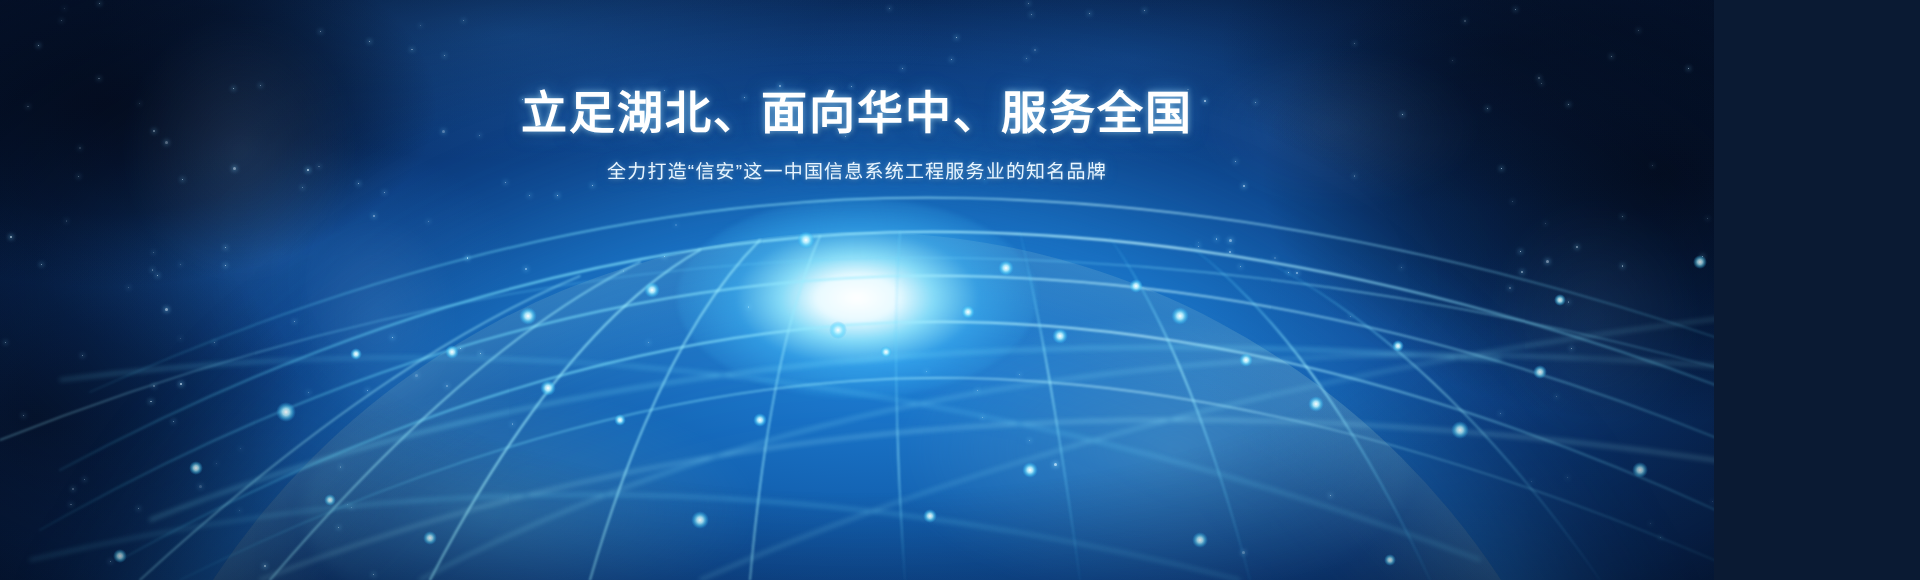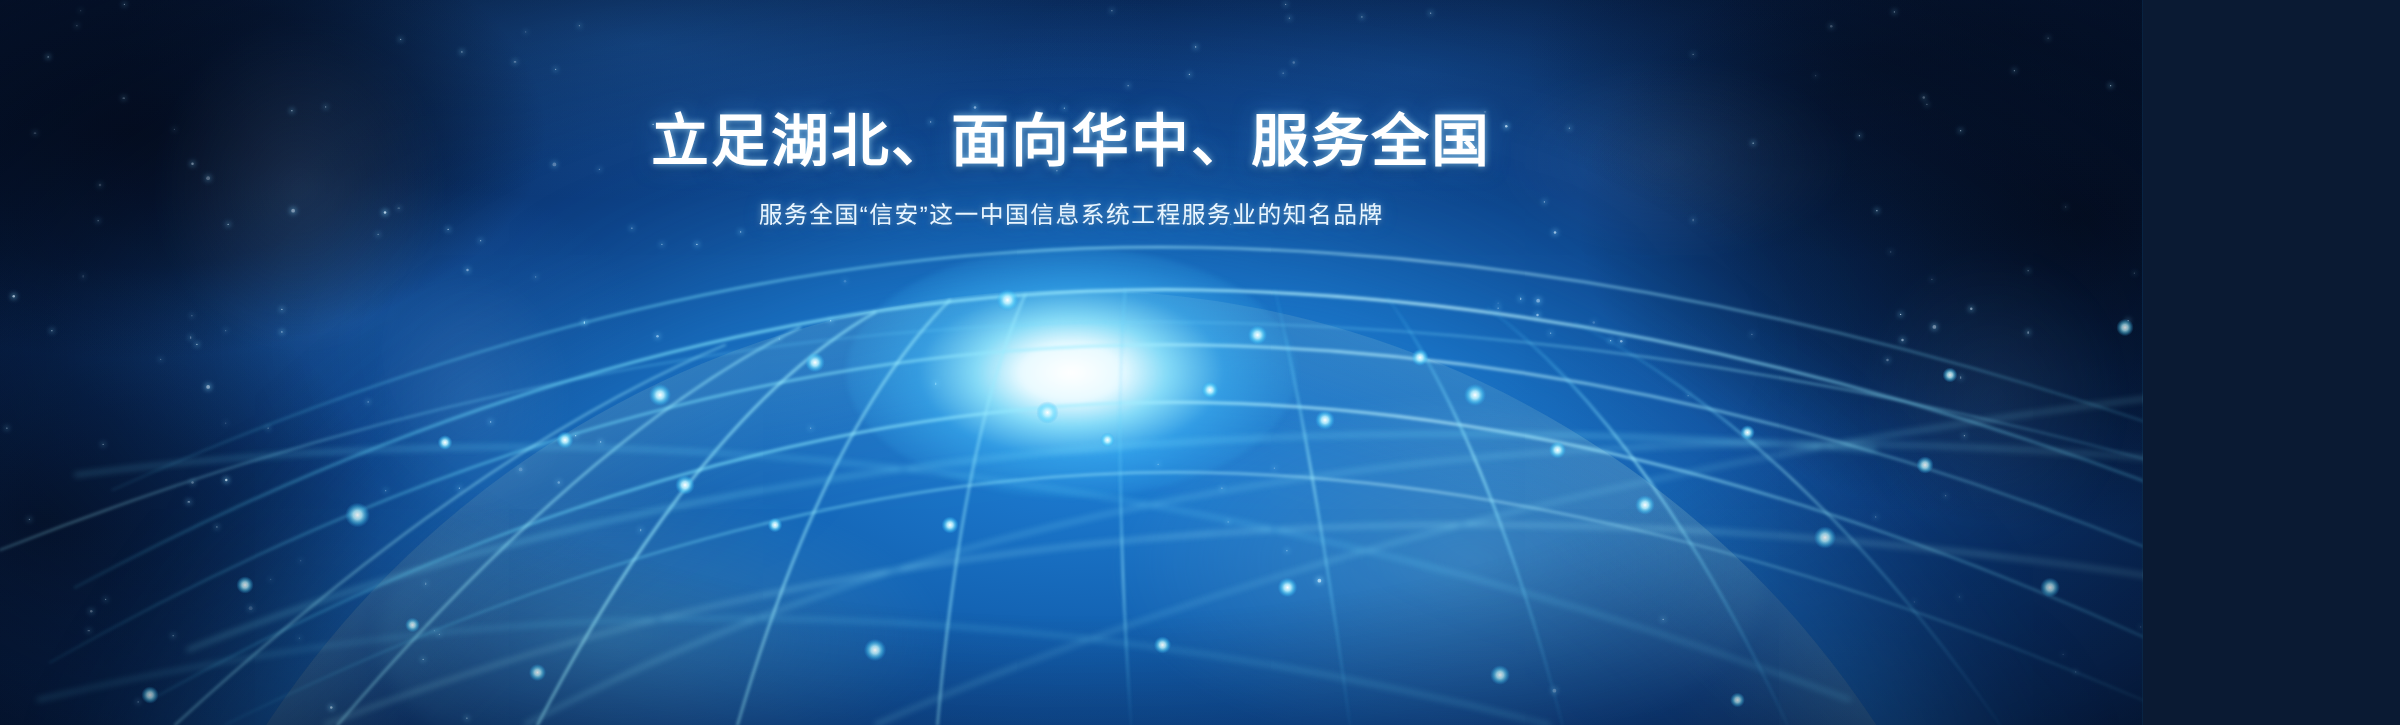--- a/index.html
+++ b/index.html
@@ -10,21 +10,21 @@
   }
   body {
     font-family: "Liberation Sans", "DejaVu Sans", sans-serif;
   }
 
   .banner {
     position: relative;
     width: 1714px;
     height: 580px;
     overflow: hidden;
-    background: #0c4a6e;
+    background: #c2410c;
   }
 
   
   .layer { position: absolute; inset: 0; }
 
   .nebula-base {
     background:
       radial-gradient(ellipse 62% 78% at 52% 62%, #1e7fd6 0%, #1464b4 30%, #0d3f83 58%, #092a5c 80%, #061a3c 100%),
       linear-gradient(160deg, #0b2550 0%, #123a72 45%, #0a2450 100%);
   }
@@ -481,16 +481,16 @@
         <circle cx="330" cy="500" r="6" fill="url(#nodeGlow)"></circle>
         <circle cx="120" cy="556" r="7" fill="url(#nodeGlow)"></circle>
       </g>
     </svg>
   </div>
 
   <div class="layer vignette"></div>
 
   <div class="text-block">
     <h1 class="headline">立足湖北、面向华中、服务全国</h1>
-    <p class="subline">服务全国“信安”这一中国信息系统工程服务业的知名品牌</p>
+    <p class="subline">全力打造“信安”这一中国信息系统工程服务业的知名品牌</p>
   </div>
 
 </div>
 
 </body></html>

